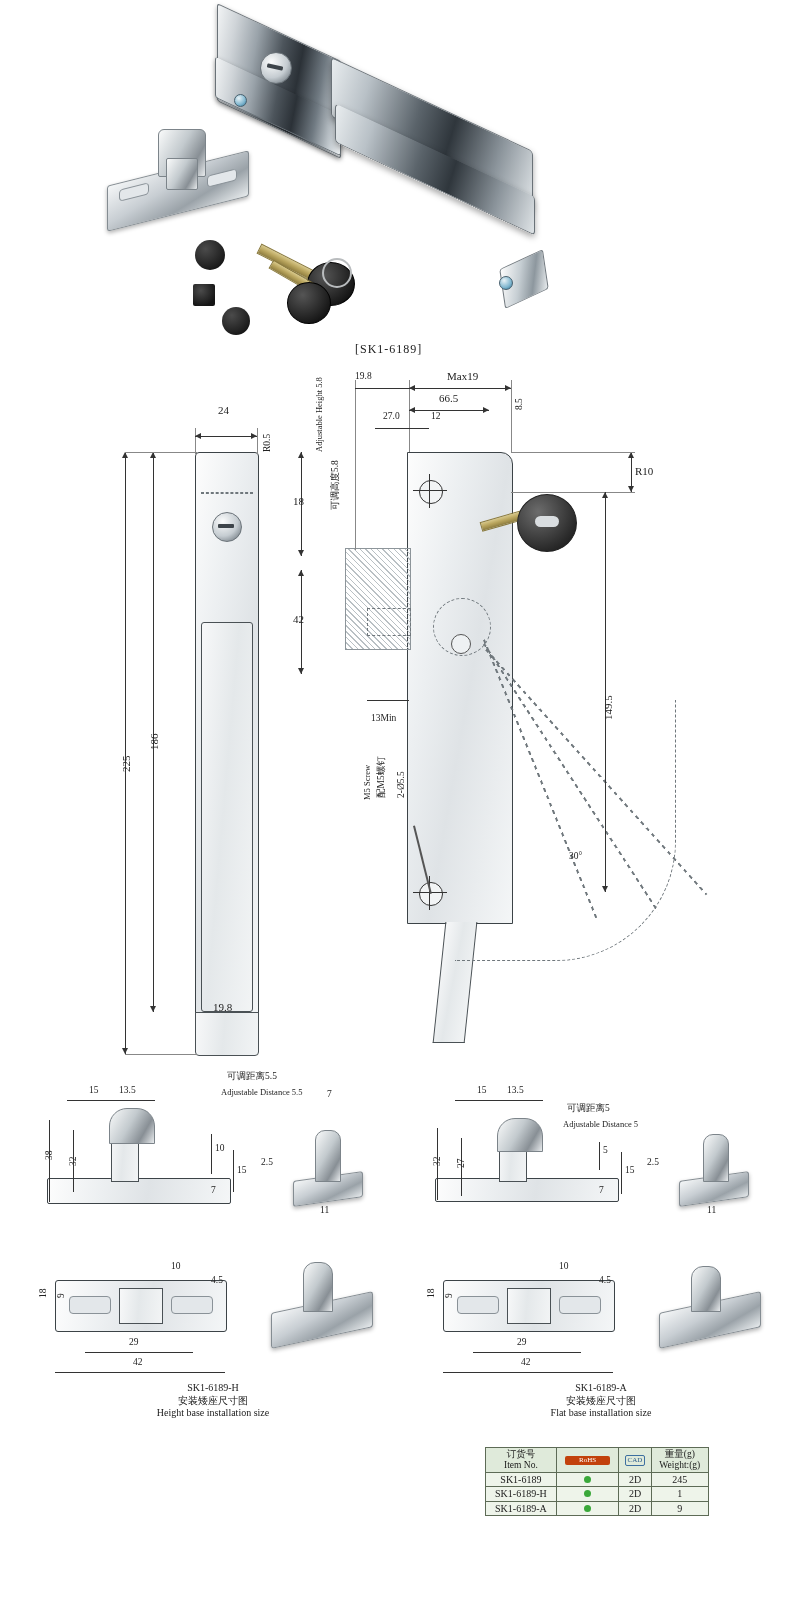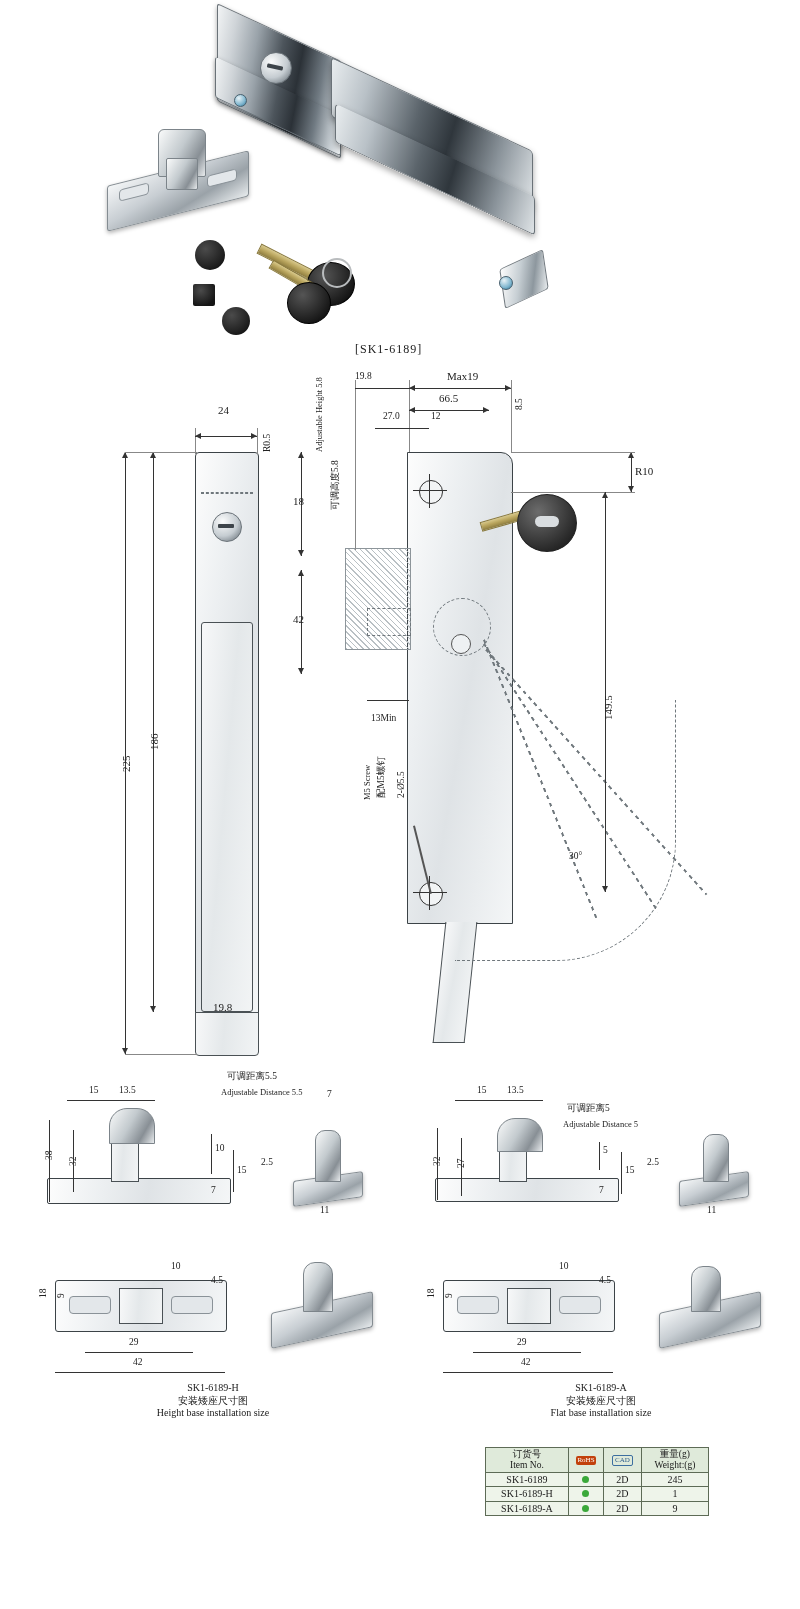--- a/index.html
+++ b/index.html
@@ -124,21 +124,21 @@
   #order-table{
     position:absolute;left:470px;top:1447px;width:224px;
     border-collapse:collapse;font-size:10px;background:#e8f0e4;
   }
   #order-table th,#order-table td{
     border:1px solid #5d6b56;text-align:center;padding:1px 2px;line-height:1.15;
   }
   #order-table thead th{background:#dfeada;font-weight:normal;font-size:9.5px;}
   #order-table td{background:#eef4ea;}
   .dot{display:inline-block;width:7px;height:7px;border-radius:50%;background:#3aa83a;}
-  .rohs-badge{display:inline-block;background:#c2410c;color:#fff;font-size:7px;padding:0 1px;border-radius:2px;line-height:1.3;}
+  .rohs-badge{display:inline-block;background:#c2410c;color:#fff;font-size:7px;padding:0 14px;border-radius:2px;line-height:1.3;}
   .cad-badge{display:inline-block;border:1px solid #3d6fa0;color:#2d5c8a;font-size:7px;padding:0 2px;border-radius:2px;line-height:1.3;}
   #footnote{position:absolute;left:0;top:1560px;width:800px;text-align:center;font-size:9.5px;color:#222;}
   #footnote .fn2{margin-top:3px;}
 
   .cap-label{position:absolute;font-size:10px;text-align:center;line-height:1.25;width:200px;}
 </style>
 </head>
 <body>
 
 <div class="sheet">

